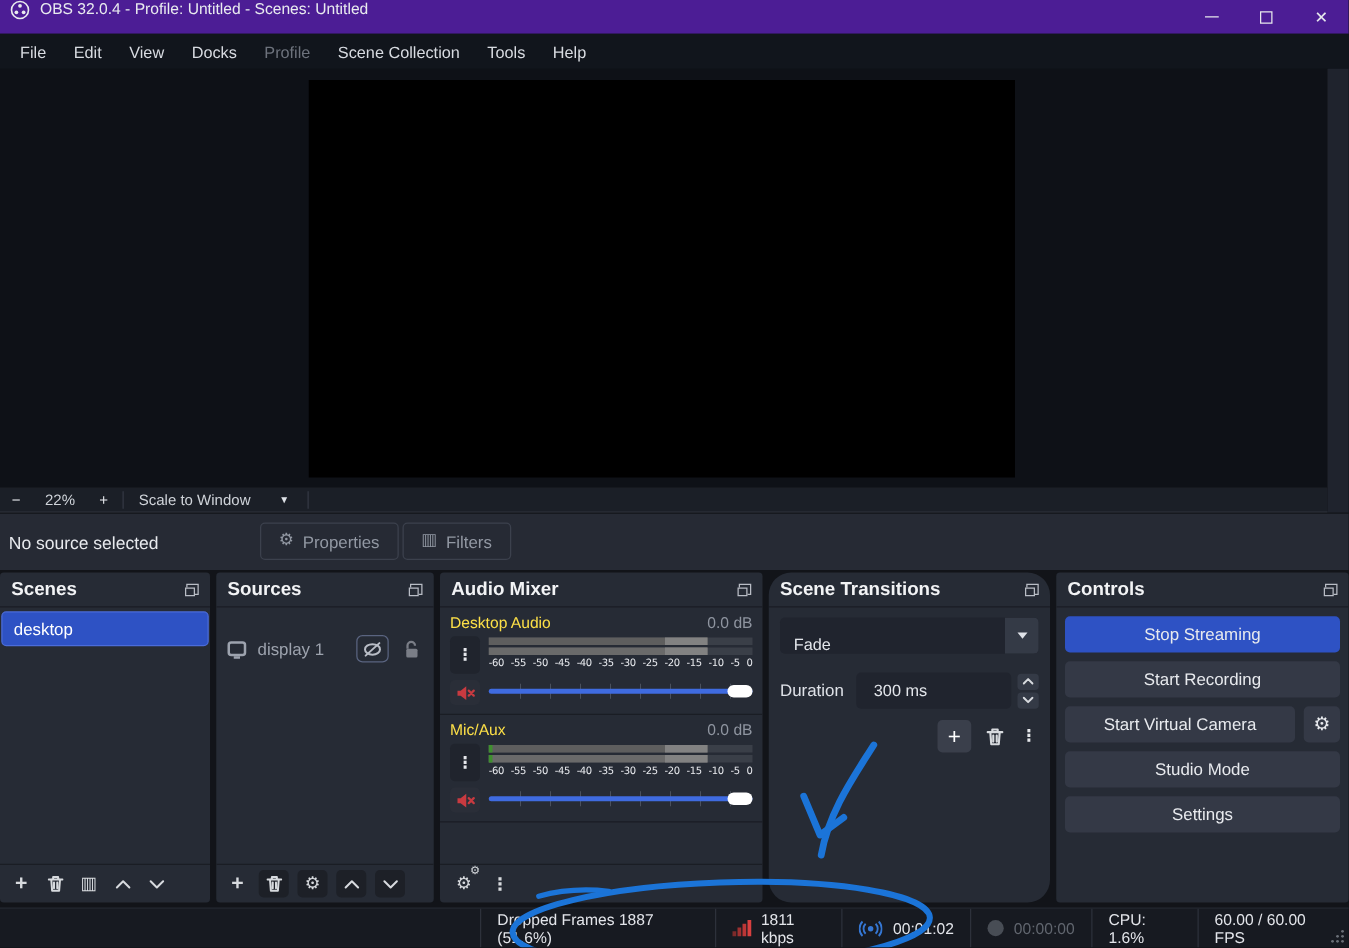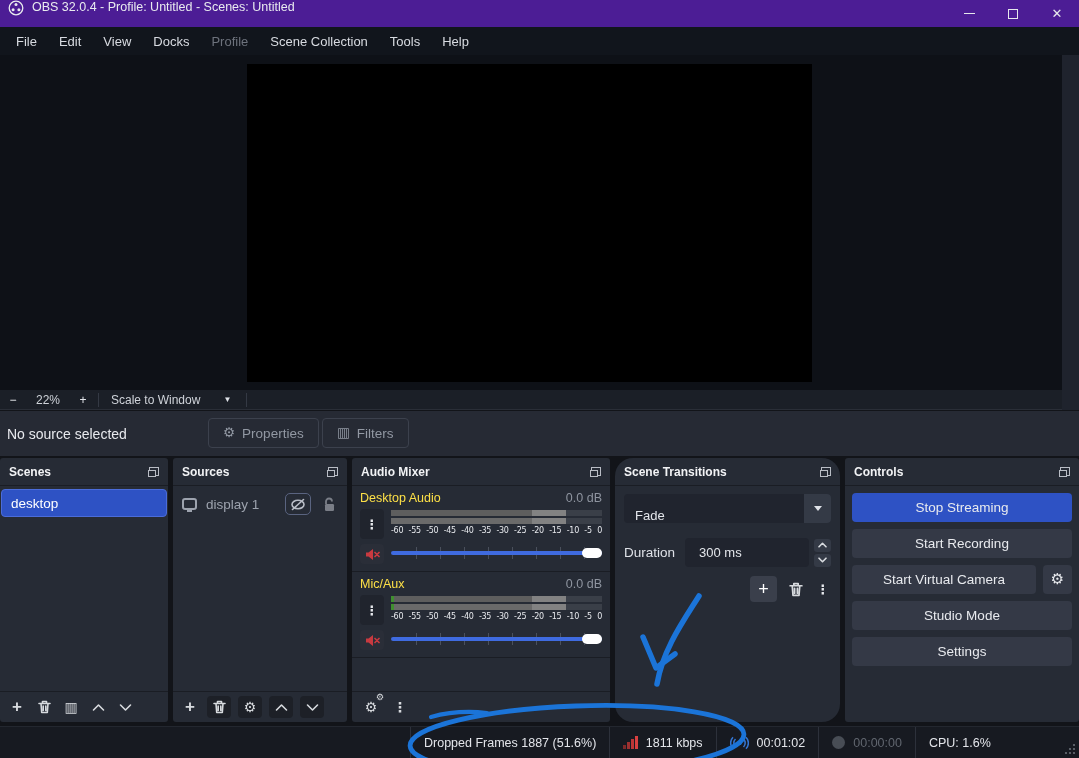--- a/index.html
+++ b/index.html
@@ -54,35 +54,35 @@
   #panels { position:absolute; left:0; top:458px; width:1079px; height:266px; }
   .panel { position:absolute; top:0; height:264px; background:#262b35; border-radius:3px;
     display:flex; flex-direction:column; overflow:hidden; }
   #panel-scenes { left:0; width:168px; }
   #panel-sources { left:173px; width:174px; }
   #panel-mixer { left:352px; width:258px; }
   #panel-transitions { left:615px; width:225px;border-radius:18px; }
   #panel-controls { left:845px; width:234px; }
   .panel-header { height:28px; flex:none; display:flex; align-items:center; justify-content:space-between;
     padding:0 9px; border-bottom:1px solid #1a1d24; }
-  .panel-header .ph-title { font-weight:bold; font-size:12px; color:#f2f3f5; }
+  .panel-header .ph-title { font-weight:bold; font-size:15px; color:#f2f3f5; }
   .popout { position:relative; width:11px; height:10px; }
   .popout::before { content:""; position:absolute; right:0; top:0; width:8px; height:7px; border:1px solid #b9bdc5; }
   .popout::after { content:""; position:absolute; left:0; bottom:0; width:6px; height:5px; border:1px solid #b9bdc5; background:#262b35; }
   .panel-body { flex:1; position:relative; }
   .panel-toolbar { height:31px; flex:none; border-top:1px solid #1a1d24; display:flex; align-items:center; padding:0 7px; gap:7px; }
   .tbi { color:#d7dade; font-size:14px; width:20px; height:20px; display:flex; align-items:center; justify-content:center; }
   .tbi.boxed { background:#1d2027; border-radius:4px; width:24px; height:22px; }
   .plus { font-size:17px; font-weight:bold; }
   svg.lineic { stroke:#d7dade; stroke-width:1.6; fill:none; stroke-linecap:round; stroke-linejoin:round; }
 
   
   .scene-item { margin:3px 1px 0 1px; height:28px; background:#2e52c4; border:1px solid #4b6cd9; border-radius:4px;
     display:flex; align-items:center; padding:0 9px; color:#fff; font-size:13.5px; }
-  .source-item { margin-top:4px; height:28px; display:flex; align-items:center; padding:0 9px; gap:9px; color:#9da3ae; font-size:13.5px; }
+  .source-item { margin-top:19px; height:28px; display:flex; align-items:center; padding:0 9px; gap:9px; color:#9da3ae; font-size:13.5px; }
   .monitor-ic { width:15px; height:12px; border:2px solid #9da3ae; border-radius:3px; position:relative; }
   .monitor-ic::after { content:""; position:absolute; left:3px; bottom:-4px; width:5px; height:2px; background:#9da3ae; }
   .eye-btn { margin-left:auto; width:26px; height:22px; border:1px solid #5a6480; border-radius:5px;
     display:flex; align-items:center; justify-content:center; }
   .lock-btn { width:18px; height:22px; display:flex; align-items:center; justify-content:center; }
 
   
   .mix-channel { padding:5px 8px 7px 8px; border-bottom:1px solid #1a1d24; }
   .mix-head { display:flex; justify-content:space-between; align-items:center; font-size:12.5px; }
   .mix-name { color:#fde047; }
@@ -479,20 +479,23 @@
     </svg>
     <span>00:01:02</span>
   </div>
   <div class="sb-sec">
     <span class="rec-dot"></span>
     <span class="sb-dim">00:00:00</span>
   </div>
   <div class="sb-sec">
     <span>CPU: 1.6%</span>
   </div>
+  <div class="sb-sec">
+    <span>60.00 / 60.00 FPS</span>
+  </div>
   <div class="tail">
     <svg class="grip" width="12" height="12" viewBox="0 0 12 12">
       <g fill="#6a6f77">
           <circle cx="10" cy="2" r="1.1"></circle>
           <circle cx="10" cy="6" r="1.1"></circle>
           <circle cx="6" cy="6" r="1.1"></circle>
           <circle cx="10" cy="10" r="1.1"></circle>
           <circle cx="6" cy="10" r="1.1"></circle>
           <circle cx="2" cy="10" r="1.1"></circle>
         </g>

